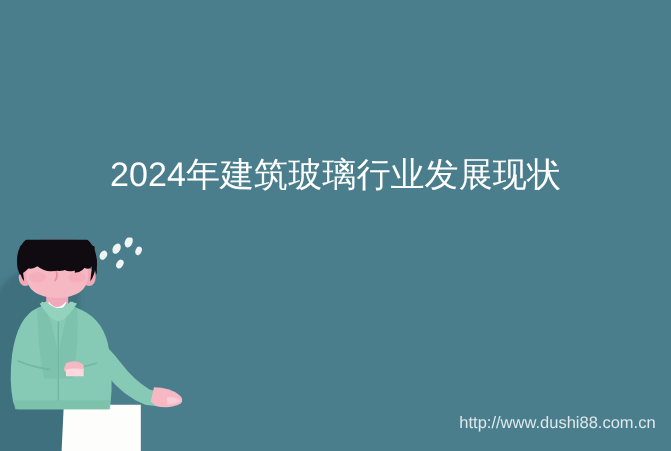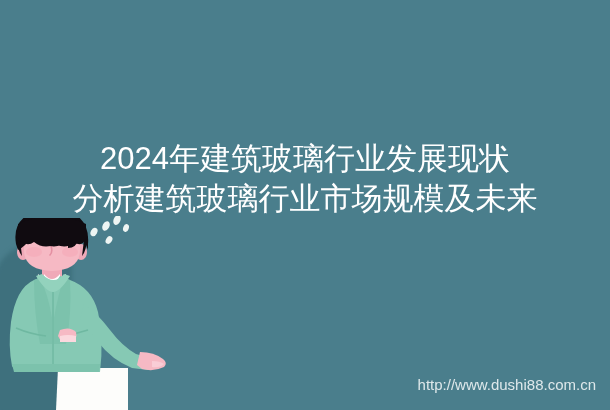--- a/index.html
+++ b/index.html
@@ -194,18 +194,17 @@
       <ellipse cx="8" cy="16" rx="3.2" ry="4.4" fill="#eef5f3" transform="rotate(28 8 16)"></ellipse>
       <ellipse cx="20" cy="10" rx="3.4" ry="5.0" fill="#eef5f3" transform="rotate(28 20 10)"></ellipse>
       <ellipse cx="31" cy="4" rx="3.4" ry="5.2" fill="#eef5f3" transform="rotate(22 31 4)"></ellipse>
       <ellipse cx="23" cy="24" rx="3.0" ry="4.2" fill="#eef5f3" transform="rotate(32 23 24)"></ellipse>
       <ellipse cx="40" cy="12" rx="2.8" ry="4.0" fill="#eef5f3" transform="rotate(20 40 12)"></ellipse>
     </svg>
   </div>
 
   <div class="headline">
     <span class="line">2024年建筑玻璃行业发展现状</span>
-    <span class="line">分析建筑玻璃行业市场规模及未来</span>
   </div>
 
   <div class="watermark">http://www.dushi88.com.cn</div>
 
 </div>
 
 </body></html>

